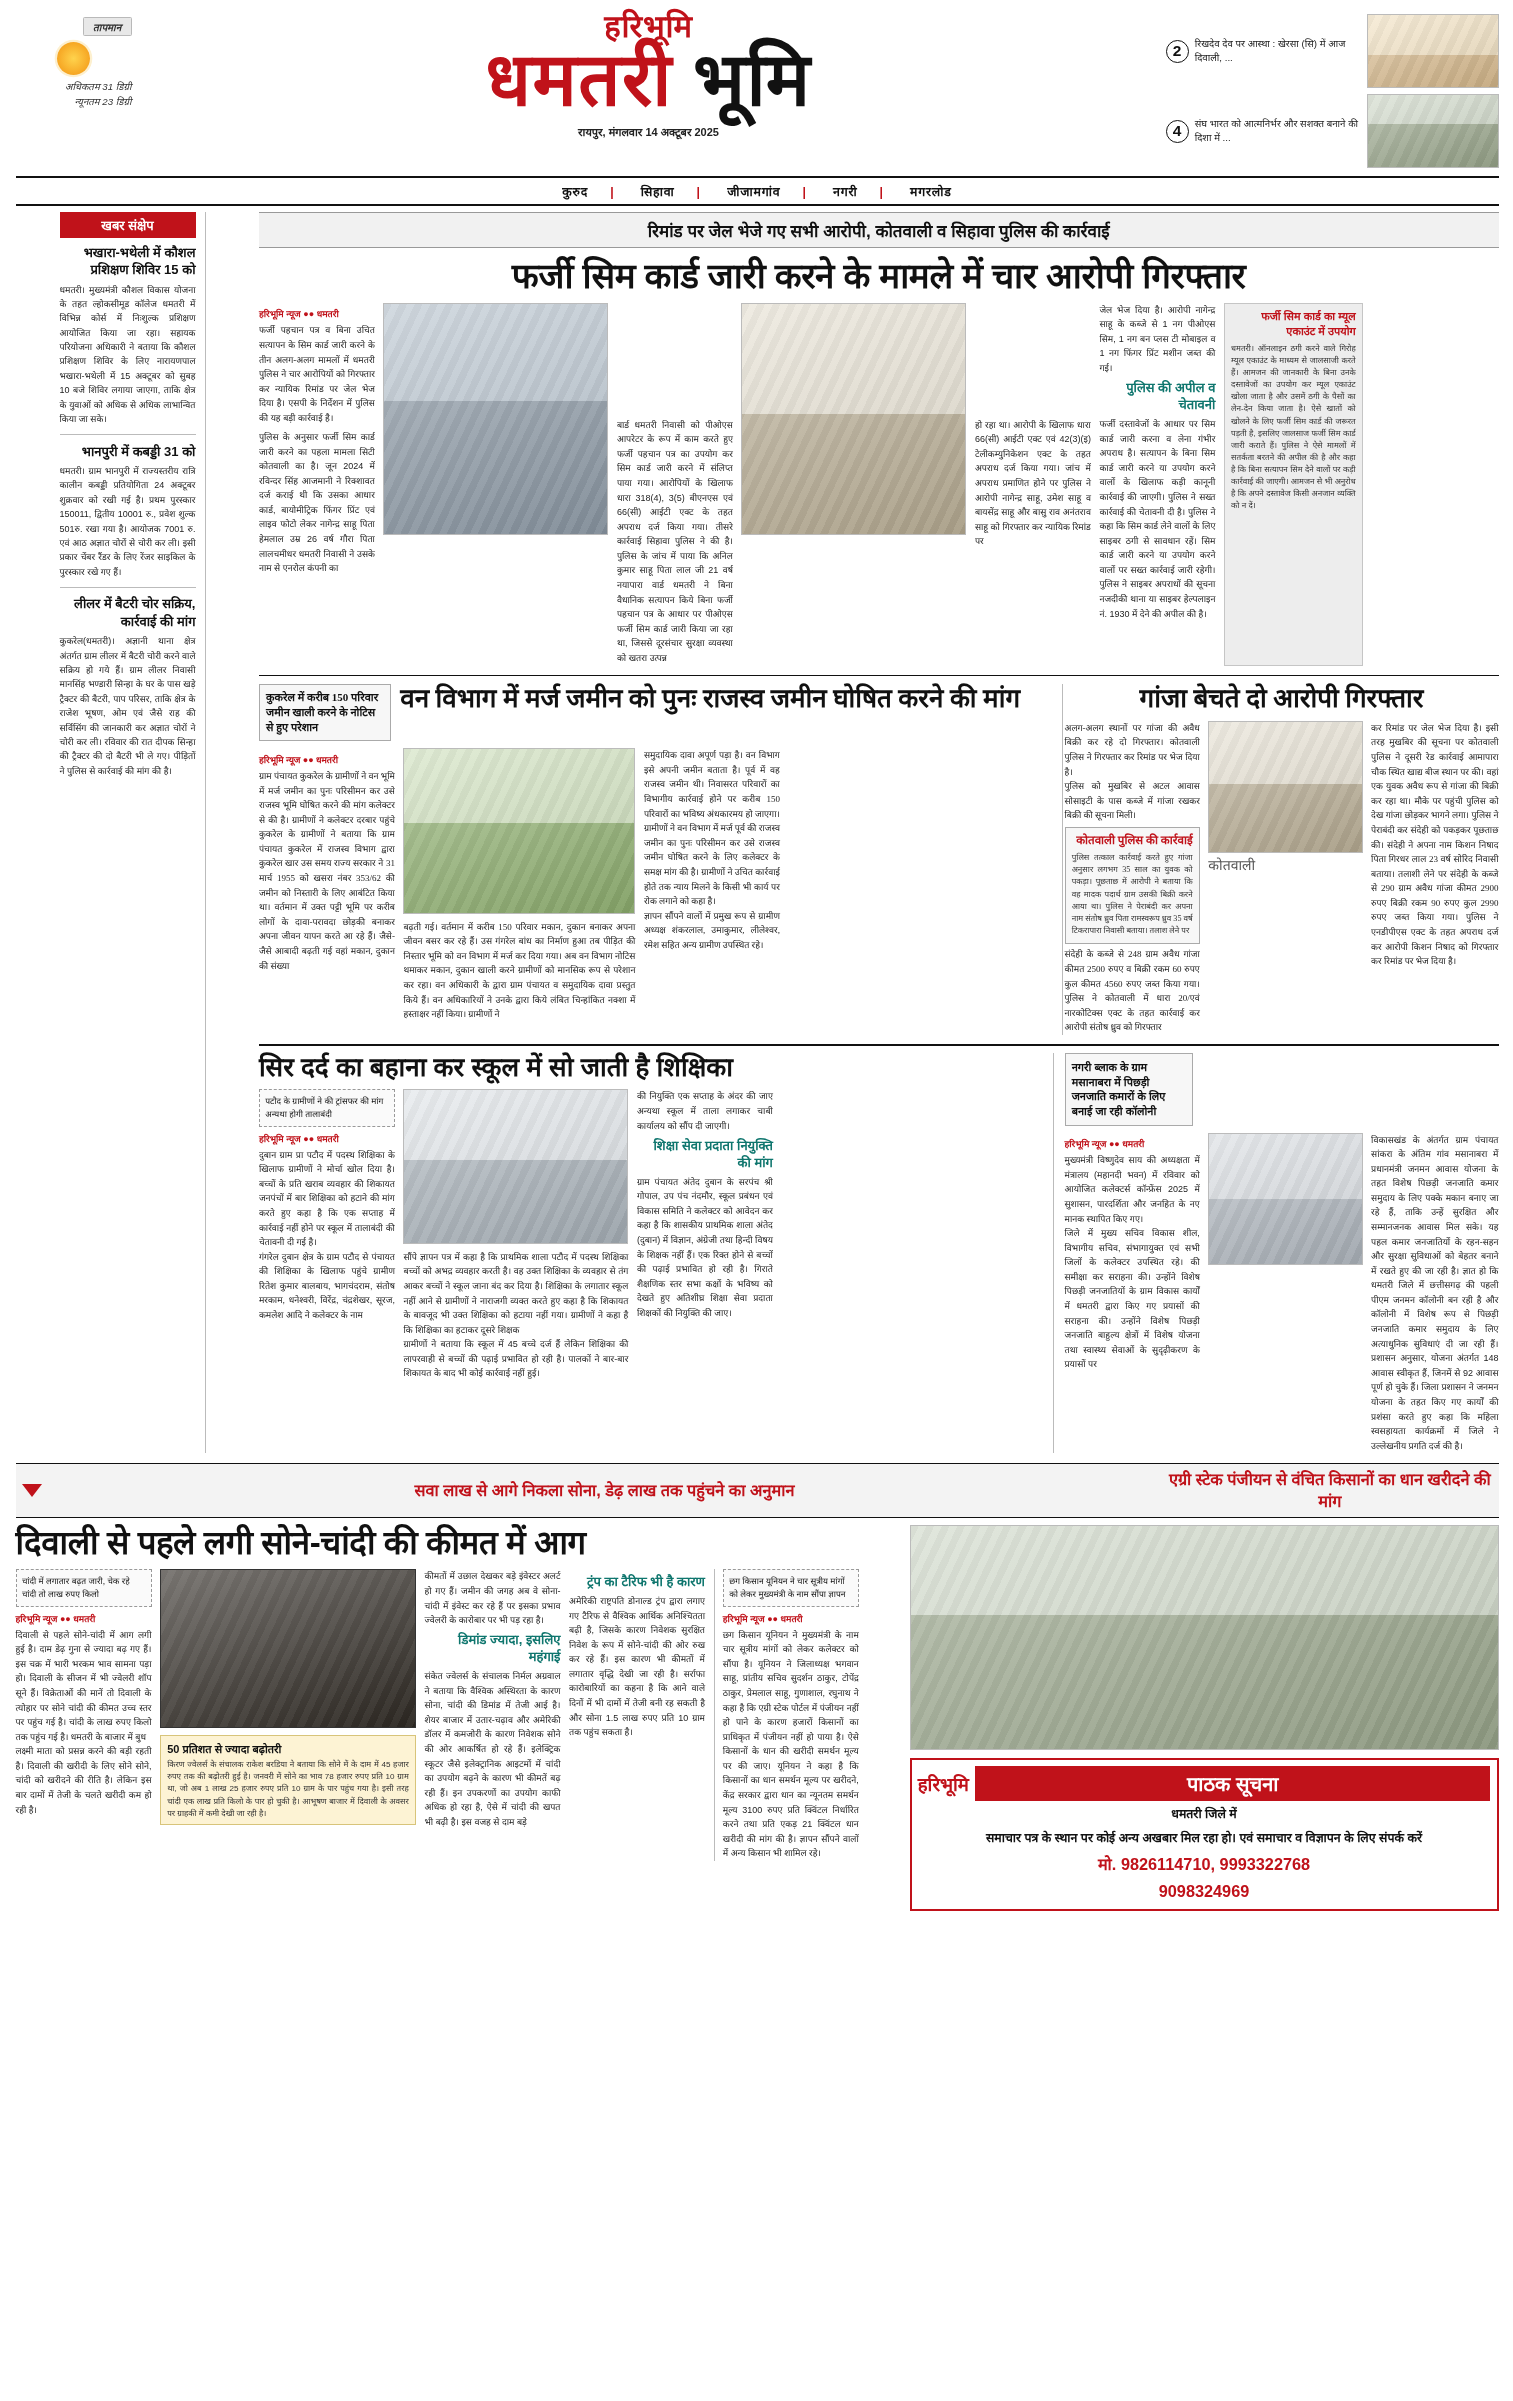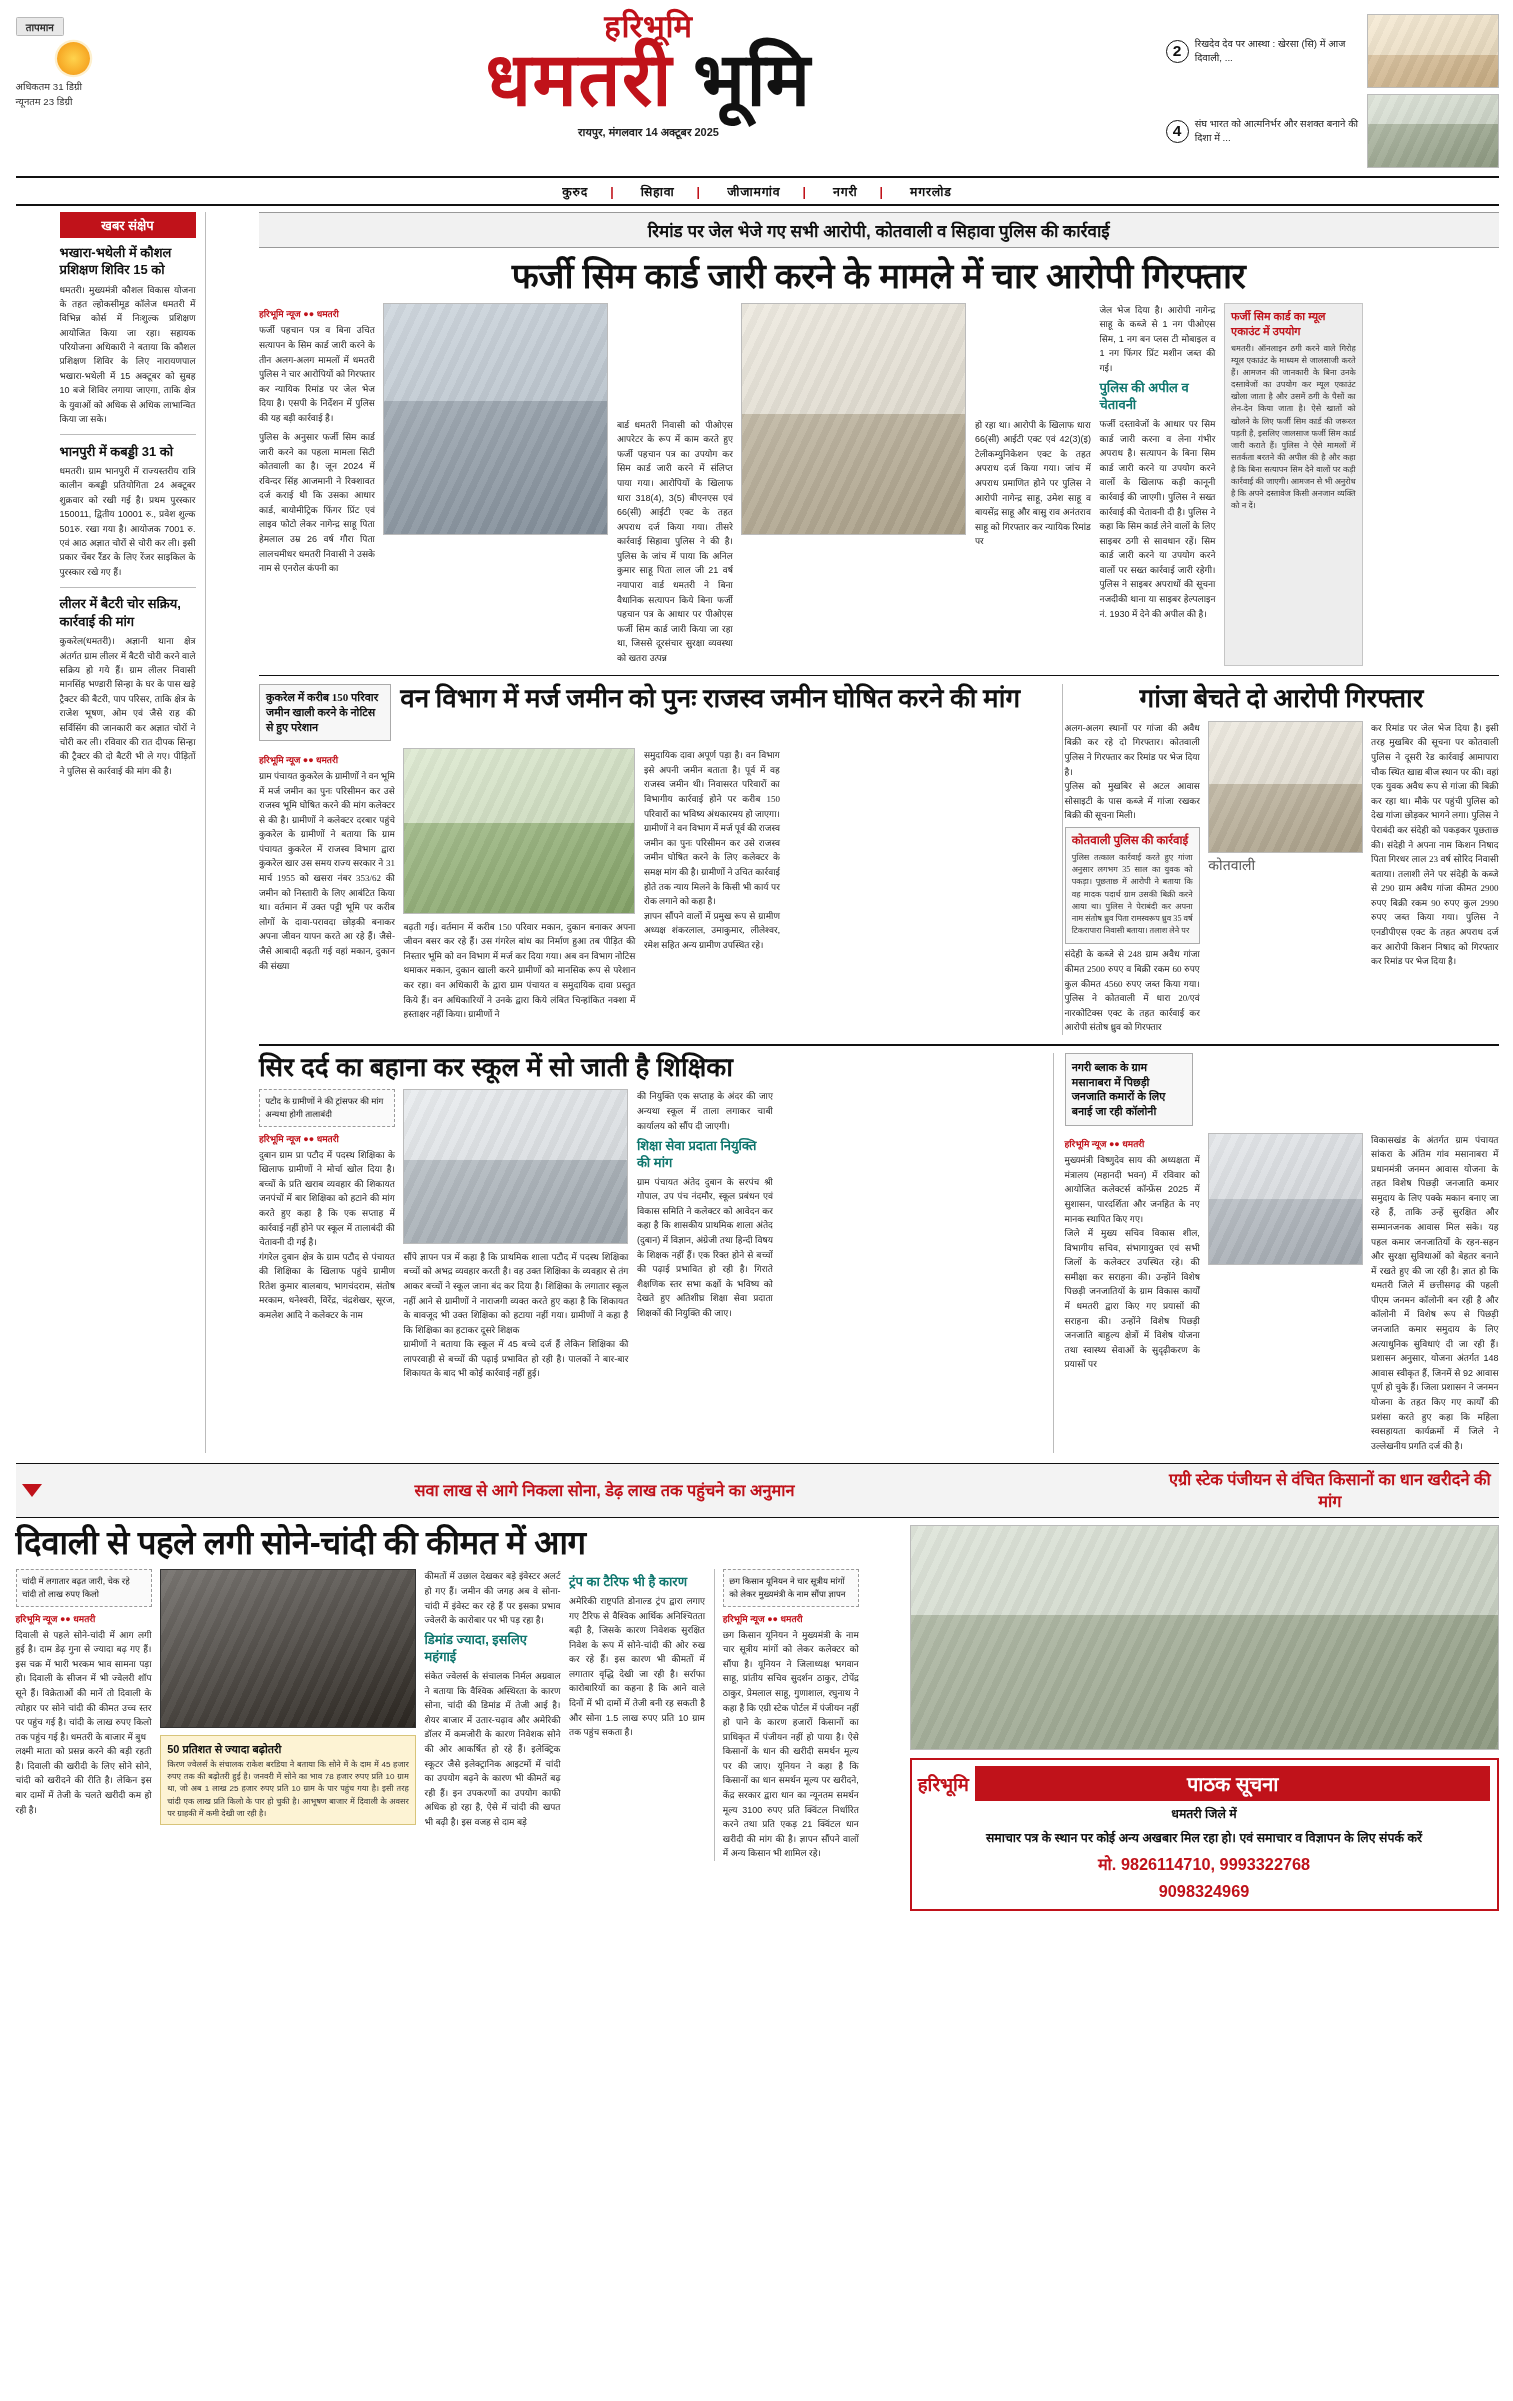--- a/index.html
+++ b/index.html
@@ -12,27 +12,27 @@
     color:#111;
     -webkit-font-smoothing:antialiased;
   }
   .page { position:relative; width:1514px; height:2401px; padding:11px 15.5px; }
 
   
   .row { display:flex; }
   .col { display:flex; flex-direction:column;margin-left:44px; }
   .hr { height:1.5px; background:#111; width:100%; }
   .vr { width:0.8px; background:#bbb; align-self:stretch; }
-  .red { color:#c0121a; }
+  .red { color:#c0121a;text-align:right; }
   .center { text-align:center; }
   .just { text-align:justify; }
 
   
   .masthead { display:flex; align-items:flex-start; justify-content:space-between; gap:7.7px; }
-  .temp-box { width:116px; text-align:left; padding-top:6.2px; }
+  .temp-box { width:116px; text-align:right; padding-top:6.2px;font-style:italic; }
   .temp-tag {
     display:inline-block; background:#e8e8e8; border:0.8px solid #b9b9b9;
     font-size:10px; padding:1.5px 9.3px; border-radius:1.5px; color:#333; font-weight:bold;
   }
   .sun {
     width:33px; height:33px; border-radius:50%;
     background:radial-gradient(circle at 50% 50%, #ffd34d 0%, #f6a623 70%, #e08e12 100%);
     margin:6.2px auto 4.6px; box-shadow:0 0 0 2.3px #fdf0cf;
   }
   .temp-line { font-size:9.7px; color:#333; line-height:1.5; }

